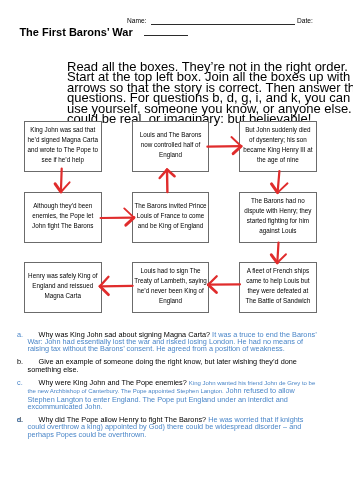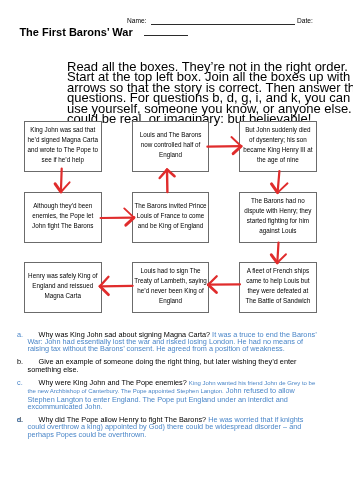--- a/index.html
+++ b/index.html
@@ -102,19 +102,19 @@
           <path d="M 216.50 292.52 L 208.20 284.70" stroke-width="2.8"></path>
           <path d="M 132.60 285.80 L 99.90 286.30" stroke-width="2.3"></path>
           <path d="M 108.49 276.81 L 99.90 286.30" stroke-width="2.3"></path>
           <path d="M 108.51 294.65 L 99.90 286.30" stroke-width="2.8"></path>
         </g>
       </svg>
   </div>
 
   <div class="qlist">
     <div class="q"><span class="marker blue">a.</span><span class="prompt">Why was King John sad about signing Magna Carta?</span> <span class="ans">It was a truce to end the Barons’ War: John had essentially lost the war and risked losing London. He had no means of raising tax without the Barons’ consent. He agreed from a position of weakness.</span></div>
-      <div class="q"><span class="marker">b.</span><span class="prompt">Give an example of someone doing the right thing, but later wishing they’d enter something else.</span></div>
+      <div class="q"><span class="marker">b.</span><span class="prompt">Give an example of someone doing the right know, but later wishing they’d done something else.</span></div>
       <div class="q"><span class="marker blue">c.</span><span class="prompt">Why were King John and The Pope enemies?</span> <span class="ans small">King John wanted his friend John de Grey to be the new Archbishop of Canterbury. The Pope appointed Stephen Langton.</span> <span class="ans">John refused to allow Stephen Langton to enter England. The Pope put England under an interdict and excommunicated John.</span></div>
       <div class="q"><span class="marker">d.</span></div>
       <div class="q"><span class="marker blue">e.</span><span class="prompt">Why did The Pope allow Henry to fight The Barons?</span> <span class="ans">He was worried that if knights could overthrow a king) appointed by God) there could be widespread disorder – and perhaps Popes could be overthrown.</span></div>
   </div>
 
 </div>
 
 </body></html>

